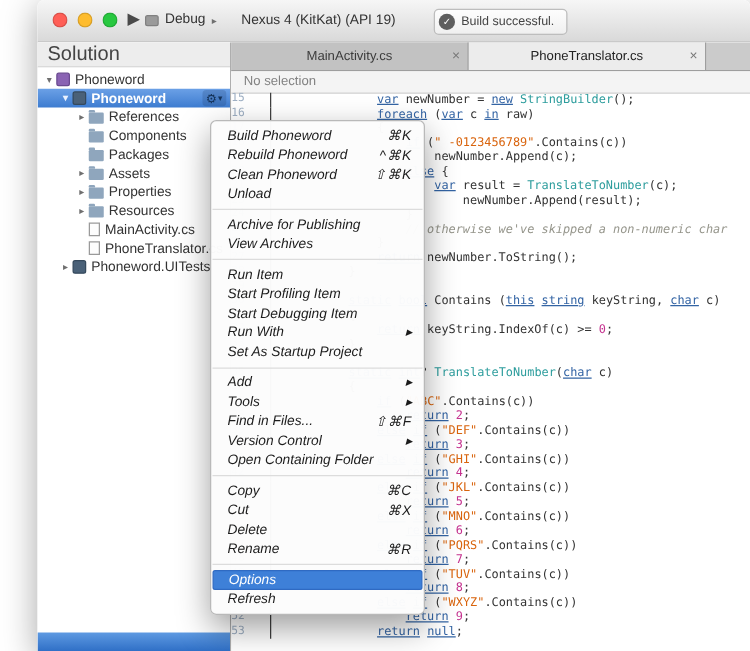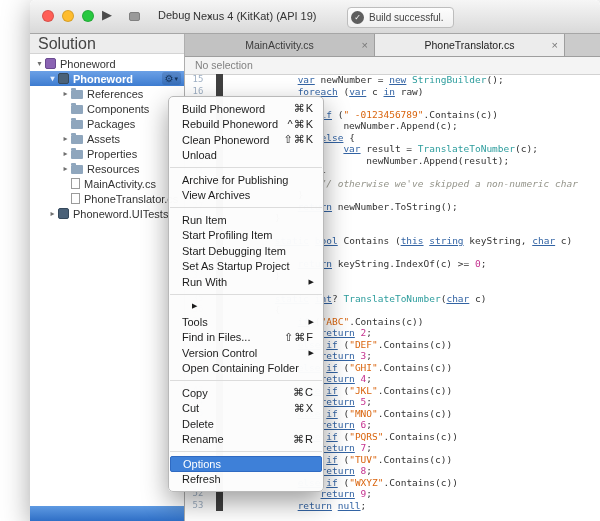--- a/index.html
+++ b/index.html
@@ -9,21 +9,21 @@
           border-radius:5px 5px 0 0;box-shadow:0 6px 28px rgba(0,0,0,.35);overflow:hidden;}
 
   
   .titlebar{position:absolute;left:0;top:0;right:0;height:33px;
             background:linear-gradient(#f6f6f6,#d9d9d9);border-bottom:1px solid #a6a6a6;
             border-radius:5px 5px 0 0;}
   .traffic{position:absolute;left:12px;top:10px;display:flex;gap:8px;}
   .tl{width:12px;height:12px;border-radius:50%;display:inline-block;border:1px solid rgba(0,0,0,.15);box-sizing:border-box;}
   .tl.red{background:#ff5f57;} .tl.yellow{background:#febc2e;} .tl.green{background:#28c840;}
   .run-btn{position:absolute;left:72px;top:7px;background:none;border:none;font-size:13px;color:#4a4a4a;cursor:default;padding:0;}
-  .config-select{position:absolute;left:99px;top:9px;display:flex;align-items:flex-end;gap:18px;font-size:11px;color:#333;}
+  .config-select{position:absolute;left:86px;top:9px;display:flex;align-items:flex-end;gap:5px;font-size:11px;color:#333;}
   .cfg-icon{width:11px;height:9px;background:#9a9a9a;border:1px solid #808080;border-radius:2px;box-sizing:border-box;}
   .chev{color:#707070;font-size:8px;}
   .device-select{position:absolute;left:163px;top:10px;font-size:11px;color:#333;}
   .status-pill{position:absolute;left:317px;top:7px;height:19px;display:flex;align-items:center;gap:5px;
                padding:0 10px 0 3px;border:1px solid #bdbdbd;border-radius:4px;
                background:linear-gradient(#fdfdfd,#f0f0f0);font-size:10px;color:#444;}
   .status-icon{width:13px;height:13px;border-radius:50%;background:#5e5e5e;color:#fff;font-size:8px;
                display:flex;align-items:center;justify-content:center;}
 
   
@@ -52,34 +52,34 @@
   .tabbar{height:22px;background:#cbcbcb;border-bottom:1px solid #9e9e9e;display:flex;}
   .tab{width:190px;display:flex;align-items:center;justify-content:center;position:relative;
        background:#c2c2c2;border-right:1px solid #9e9e9e;font-size:10.5px;color:#3c3c3c;box-sizing:border-box;}
   .tab.active{background:#ececec;color:#222;}
   .tab-close{position:absolute;right:6px;color:#777;font-size:11px;line-height:11px;}
   .breadcrumb{height:17px;line-height:17px;background:#f4f4f4;border-bottom:1px solid #d2d2d2;
               font-size:10.5px;color:#828282;padding-left:10px;}
   .code{position:absolute;left:0;right:0;top:40px;bottom:0;overflow:hidden;
         font-family:"DejaVu Sans Mono",monospace;font-size:9.5px;line-height:11.5px;}
   .code-line{display:flex;height:11.5px;}
-  .ln{width:26px;flex:none;text-align:center;padding-right:5px;margin-right:6px;
-      color:#9fb0c4;font-size:9px;border-right:7px solid #404040;}
+  .ln{width:26px;flex:none;text-align:left;padding-right:5px;margin-right:16px;
+      color:#9fb0c4;font-size:9px;border-right:1px solid #404040;}
   .src{white-space:pre;color:var(--plain,#333);}
   .tok-k{color:var(--keyword,#3364a4);text-decoration:underline;}
   .tok-s{color:var(--string,#d9640d);}
   .tok-n{color:var(--number,#c5328f);}
   .tok-c{color:var(--comment,#95958b);font-style:italic;}
   .tok-t{color:var(--type,#2d9d9d);}
   .tok-p{color:var(--plain,#333);}
 
   
-  .context-menu{position:absolute;left:138px;top:96px;width:156px;z-index:50;
+  .context-menu{position:absolute;left:138px;top:96px;width:172px;z-index:50;
                 background:rgba(252,252,252,.98);border:1px solid #b9b9b9;border-radius:5px;
-                box-shadow:0 10px 26px rgba(0,0,0,.38);padding:4px 0;font-size:11px;color:#1c1c1c;box-sizing:border-box;}
+                box-shadow:0 10px 26px rgba(0,0,0,.38);padding:4px 0;font-size:11px;color:#1c1c1c;box-sizing:border-box;font-style:italic;}
   .menu-item{height:15.5px;display:flex;align-items:center;padding:0 9px 0 13px;box-sizing:border-box;}
   .menu-item .lab{flex:1;white-space:nowrap;overflow:hidden;}
   .menu-item .sc{margin-left:10px;color:#1c1c1c;letter-spacing:1px;}
   .menu-item .sub{margin-left:10px;font-size:7px;color:#1c1c1c;}
   .menu-item.sel{background:var(--menu-highlight,#3e80d8);color:#fff;margin:0 1px;
                  border:1px solid #2f6ac2;border-radius:2px;padding-left:12px;}
   .menu-sep{height:1px;background:#dcdcdc;margin:4px 1px;}
 </style>
 </head>
 <body>
@@ -371,28 +371,29 @@
         <div class="menu-item">
           <span class="lab">Run Item</span>
         </div>
         <div class="menu-item">
           <span class="lab">Start Profiling Item</span>
         </div>
         <div class="menu-item">
           <span class="lab">Start Debugging Item</span>
         </div>
         <div class="menu-item">
-          <span class="lab">Set As Startup Project</span>
-        </div>
-        <div class="menu-item">
           <span class="lab">Run With</span>
           <span class="sub">▶</span>
         </div>
+        <div class="menu-item">
+          <span class="lab">Set As Startup Project</span>
+        </div>
         <div class="menu-sep"></div>
         <div class="menu-item">
+          <span class="lab">Add</span>
           <span class="sub">▶</span>
         </div>
         <div class="menu-item">
           <span class="lab">Tools</span>
           <span class="sub">▶</span>
         </div>
         <div class="menu-item">
           <span class="lab">Find in Files...</span>
           <span class="sc">⇧⌘F</span>
         </div>

